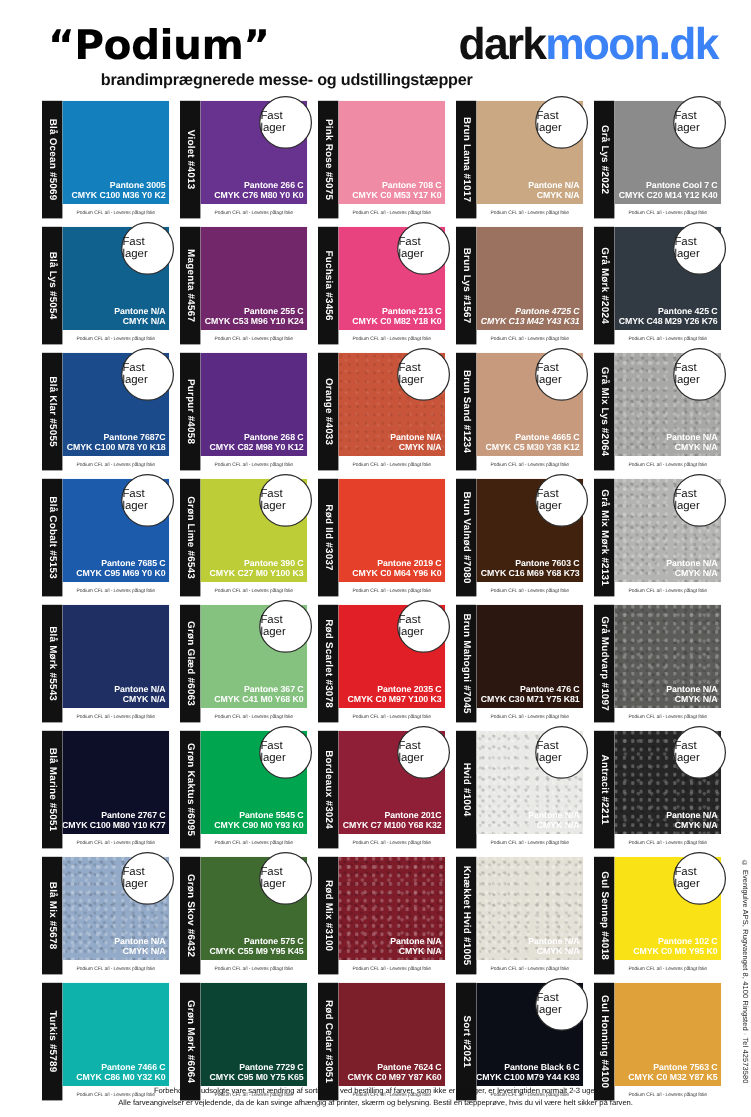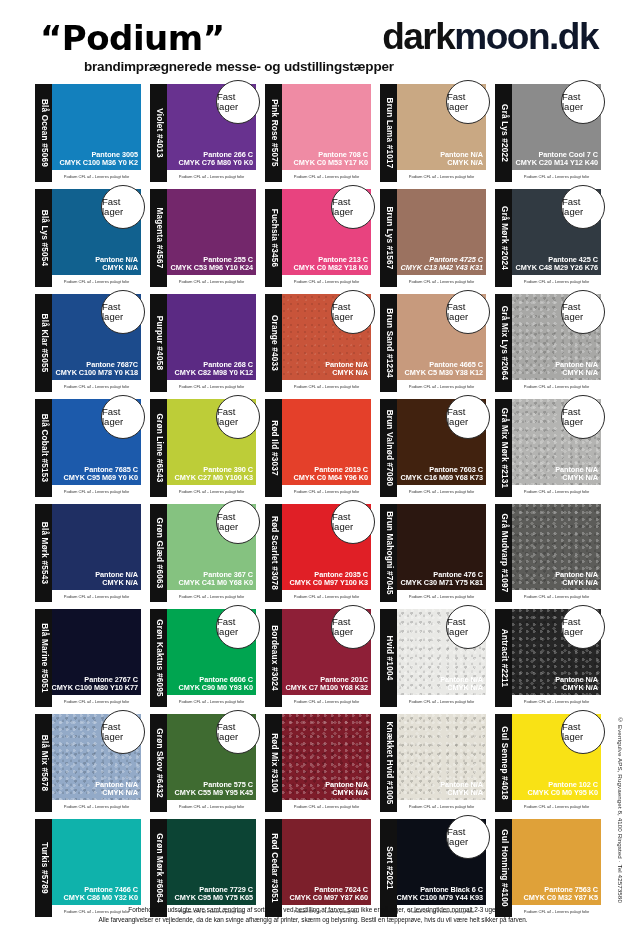--- a/index.html
+++ b/index.html
@@ -18,21 +18,21 @@
     font-family: "DejaVu Sans", sans-serif;
     font-size: 34px; font-weight: 700; color: #000;
     letter-spacing: -0.5px;
   }
   .brand-darkmoon {
     position: absolute; right: 28px; top: 16px;
     font-size: 37px; font-weight: 700; letter-spacing: -1.5px;
     white-space: nowrap;
   }
   .dm-dark { color: #111111; }
-  .dm-moon { color: #0f172a; }
+  .dm-moon { color: #3b82f6; }
   .tagline {
     position: absolute; left: 84px; top: 59px;
     font-size: 13.5px; font-weight: 700; color: #111;
     letter-spacing: -0.2px;
   }
 
   
   .grid {
     position: absolute; left: 35px; top: 84px;
     width: 566px;
@@ -532,21 +532,21 @@
         </div>
         <div class="footnote">Podium CFL a/l - Leveres pålagt folie</div>
       </div>
       <div class="swatch">
         <div class="spine">
           <span>Grøn Kaktus #6095</span>
         </div>
         <div class="chip">
           <div class="chip-fill" style="background: rgb(0, 165, 80);"></div>
           <div class="codes" style="color: rgb(255, 255, 255);">
-            <div>Pantone 6606 C</div>
+            <div>Pantone 5545 C</div>
             <div>CMYK C90 M0 Y93 K0</div>
           </div>
         </div>
         <div class="footnote">Podium CFL a/l - Leveres pålagt folie</div>
         <div class="badge">
           <div>Fast</div>
           <div>lager</div>
         </div>
       </div>
       <div class="swatch">

